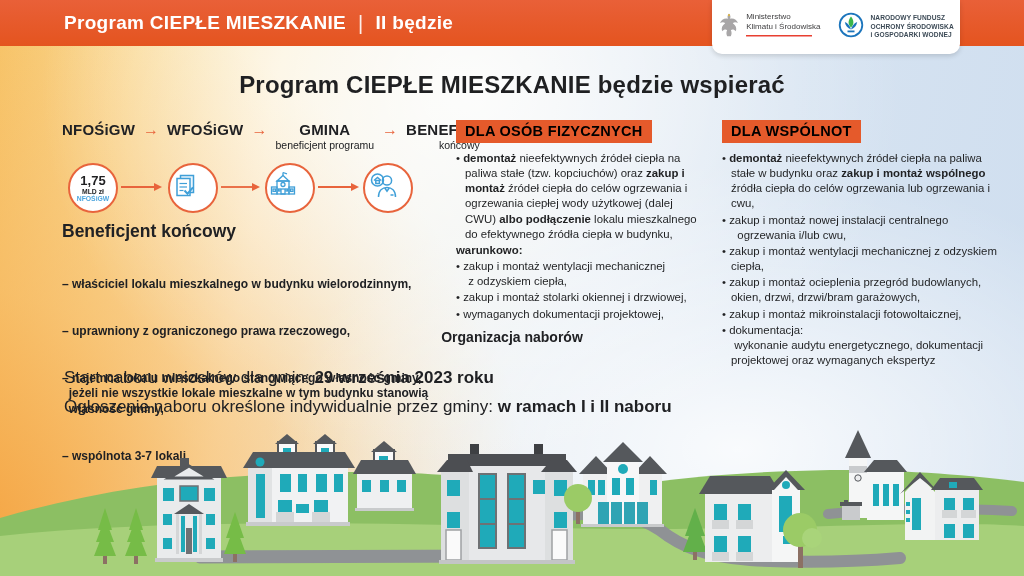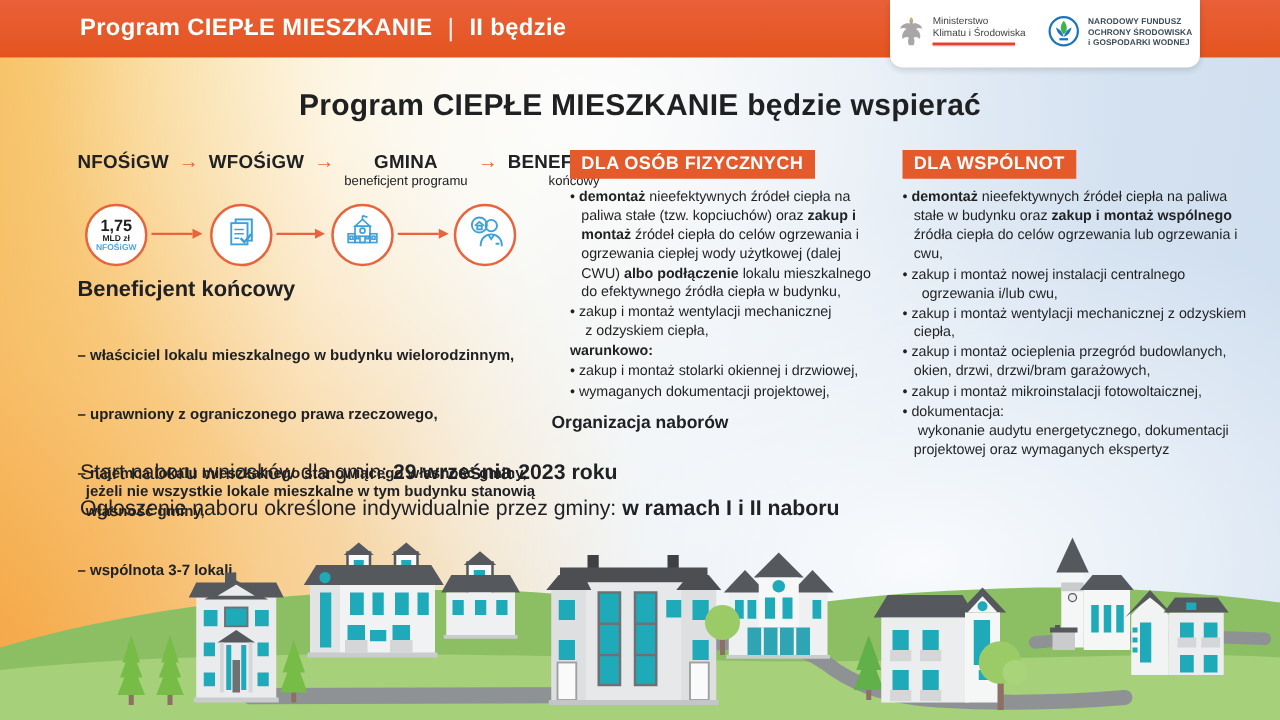--- a/index.html
+++ b/index.html
@@ -32,33 +32,33 @@
   
   .main-title { position: absolute; top: 71px; left: 0; width: 100%; text-align: center;
     font-size: 24px; font-weight: 700; color: #1F2022; letter-spacing: .2px; }
   
   .flow-labels { position: absolute; left: 62px; top: 121px; display: flex; gap: 8px; align-items: flex-start; }
   .flow-step { text-align: center; }
   .flow-step .lbl { font-size: 15px; font-weight: 700; letter-spacing: .2px; white-space: nowrap; }
   .flow-step .sub { font-size: 10.5px; margin-top: 1px; white-space: nowrap; }
   .flow-arrow { color: #E8643C; font-size: 16px; font-weight: 700; line-height: 18px; }
   .circle { position: absolute; top: 163px; width: 50px; height: 50px; border-radius: 50%;
-    border: 2.5px solid #E8643C; background: #fff; display: flex; align-items: center;
+    border: 2.5px solid #E8643C; background: #fff; display: flex; 
     justify-content: center; flex-direction: column; }
   .funding { text-align: center; line-height: 1.05; }
   .funding .amount { font-size: 13px; font-weight: 700; color: #1F2022; }
   .funding .unit { font-size: 6.8px; font-weight: 700; color: #1F2022; }
   .funding .source { font-size: 6.8px; font-weight: 700; color: #4FA6DE; }
   .conn { position: absolute; top: 182px; }
   
   .beneficiary-h { position: absolute; left: 62px; top: 221px; font-size: 17.5px; font-weight: 700; }
   .beneficiary-list { position: absolute; left: 62px; top: 246px; width: 390px;
     font-size: 12px; font-weight: 600; line-height: 1.3; white-space: pre-wrap; }
   
-  .badge { display: inline-block; background: #E55A2B; color: #ffffff; font-size: 14.5px;
+  .badge { display: inline-block; background: #E55A2B; color: #000000; font-size: 14.5px;
     font-weight: 700; padding: 3px 9px 4px; letter-spacing: .3px; white-space: nowrap; }
   .col-ind { position: absolute; left: 456px; top: 120px; width: 250px; }
   .col-com { position: absolute; left: 722px; top: 120px; width: 278px; }
   .bullets { margin-top: 8px; font-size: 11.4px; line-height: 1.33; color: #1F2022; }
   .bullet { padding-left: 9px; text-indent: -9px; white-space: pre-wrap; margin-bottom: 1px; }
   
   .org-h { position: absolute; top: 329px; left: 0; width: 100%; text-align: center;
     font-size: 14px; font-weight: 700; }
   .sched { position: absolute; left: 64px; top: 364px; font-size: 17px; line-height: 1.68; }
   
@@ -201,23 +201,23 @@
     <div>– najemca lokalu mieszkalnego stanowiącego własność gminy,
   jeżeli nie wszystkie lokale mieszkalne w tym budynku stanowią
   własność gminy,</div>
     <div>– wspólnota 3-7 lokali,</div>
   </div>
 
   <section class="col-ind">
     <div class="badge">DLA OSÓB FIZYCZNYCH</div>
     <div class="bullets">
       <div class="bullet"><span>• </span><span style="font-weight: 700;">demontaż</span><span> nieefektywnych źródeł ciepła na paliwa stałe (tzw. kopciuchów) oraz </span><span style="font-weight: 700;">zakup i montaż</span><span> źródeł ciepła do celów ogrzewania i ogrzewania ciepłej wody użytkowej (dalej CWU) </span><span style="font-weight: 700;">albo podłączenie</span><span> lokalu mieszkalnego do efektywnego źródła ciepła w budynku,</span></div>
+      <div class="bullet"><span style="font-weight: 700;">warunkowo:</span></div>
       <div class="bullet"><span>• zakup i montaż wentylacji mechanicznej
  z odzyskiem ciepła,</span></div>
-      <div class="bullet"><span style="font-weight: 700;">warunkowo:</span></div>
       <div class="bullet"><span>• zakup i montaż stolarki okiennej i drzwiowej,</span></div>
       <div class="bullet"><span>• wymaganych dokumentacji projektowej,</span></div>
     </div>
   </section>
 
   <section class="col-com">
     <div class="badge">DLA WSPÓLNOT</div>
     <div class="bullets">
       <div class="bullet"><span>• </span><span style="font-weight: 700;">demontaż</span><span> nieefektywnych źródeł ciepła na paliwa stałe w budynku oraz </span><span style="font-weight: 700;">zakup i montaż wspólnego</span><span> źródła ciepła do celów ogrzewania lub ogrzewania i cwu,</span></div>
       <div class="bullet"><span>• zakup i montaż nowej instalacji centralnego

